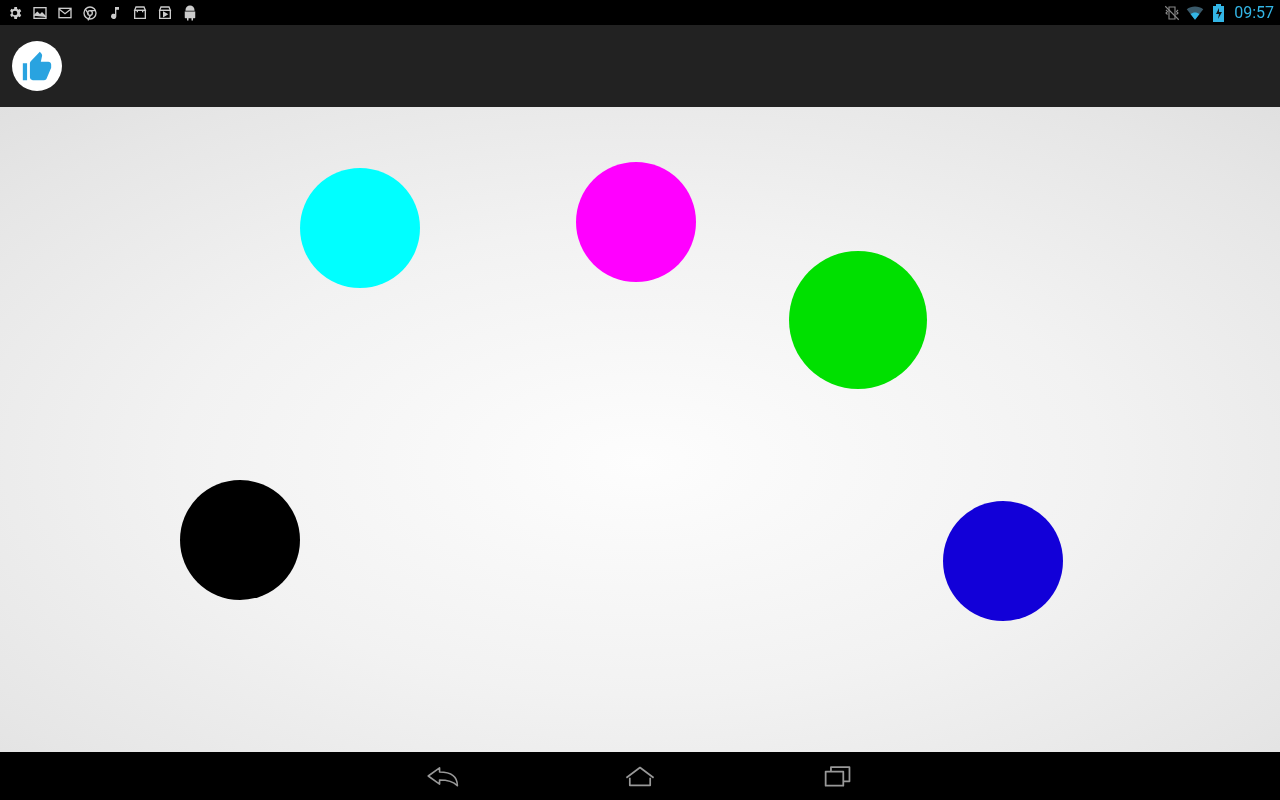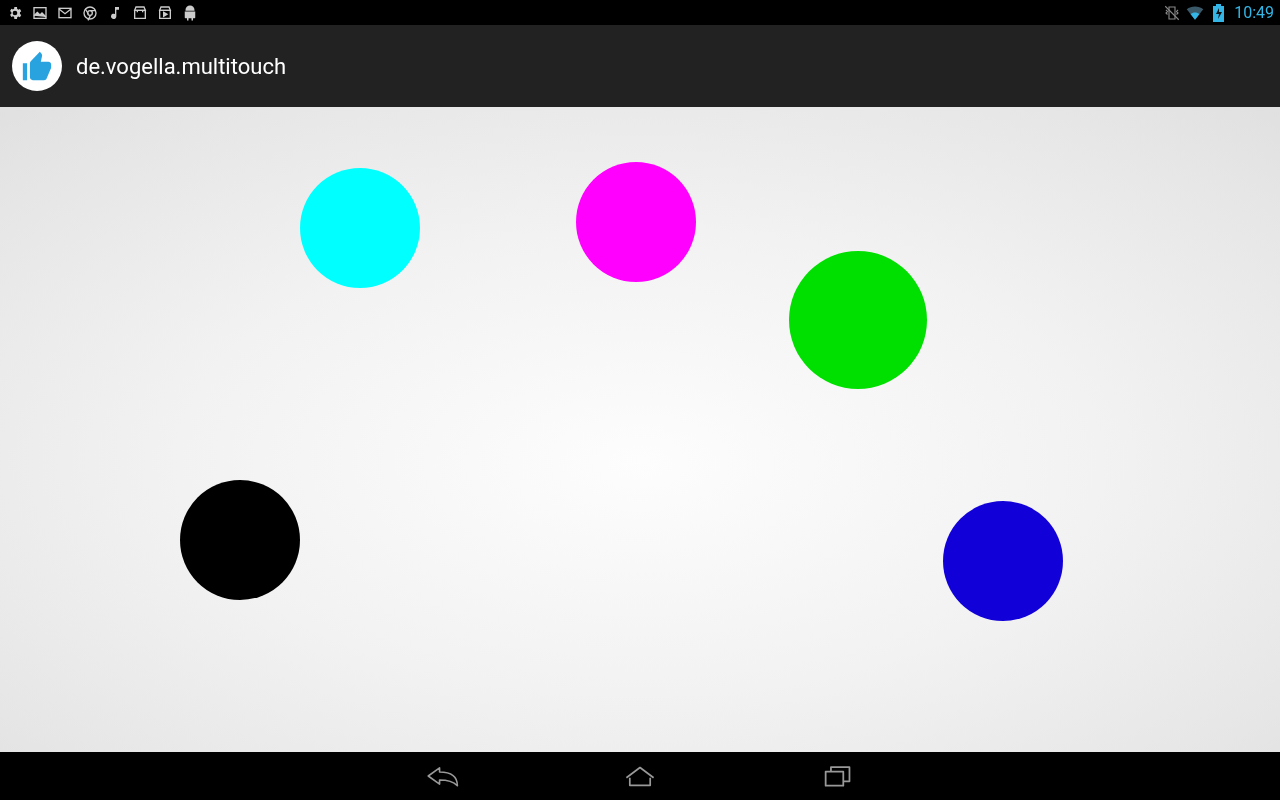--- a/index.html
+++ b/index.html
@@ -165,31 +165,30 @@
           <path d="M12 21L6 13.3c3.5-2.8 8.5-2.8 12 0L12 21z" fill="#33b5e5"></path>
         </svg>
     </span>
     <span class="status-icon">
       <svg width="11" height="18" viewBox="0 0 11 18">
           <rect x="0" y="2" width="11" height="16" fill="#33b5e5"></rect>
           <rect x="3" y="0" width="5" height="2.5" fill="#33b5e5"></rect>
           <path d="M6 4L3 10h3l-1 5 4-7H6z" fill="#111"></path>
         </svg>
     </span>
-    <span class="clock">10:49</span>
+    <span class="clock">09:57</span>
   </div>
 </div>
 
 <div class="action-bar">
   <div class="app-icon">
     <svg width="34" height="34" viewBox="0 0 24 24">
       <path fill="#29a3e0" d="M2 22h3V10H2v12zm20-11c0-1.1-.9-2-2-2h-5.3l.9-4.3v-.3c0-.4-.2-.8-.4-1.1L14 2 7.6 8.6C7.2 9 7 9.5 7 10v10c0 1.1.9 2 2 2h8c.8 0 1.5-.5 1.8-1.2l2.9-6.8c.2-.3.3-.6.3-1v-2z"></path>
     </svg>
   </div>
-  <div class="app-title">de.vogella.multitouch</div>
 </div>
 
 <div class="canvas-area" id="canvas">
     <div class="touch-circle" style="left: 360px; top: 121px; width: 120px; height: 120px; background: rgb(0, 255, 255);"></div>
     <div class="touch-circle" style="left: 636px; top: 115px; width: 120px; height: 120px; background: rgb(255, 0, 255);"></div>
     <div class="touch-circle" style="left: 858px; top: 213px; width: 138px; height: 138px; background: rgb(0, 224, 0);"></div>
     <div class="touch-circle" style="left: 240px; top: 433px; width: 120px; height: 120px; background: rgb(0, 0, 0);"></div>
     <div class="touch-circle" style="left: 1003px; top: 454px; width: 120px; height: 120px; background: rgb(18, 0, 216);"></div>
   </div>
 

